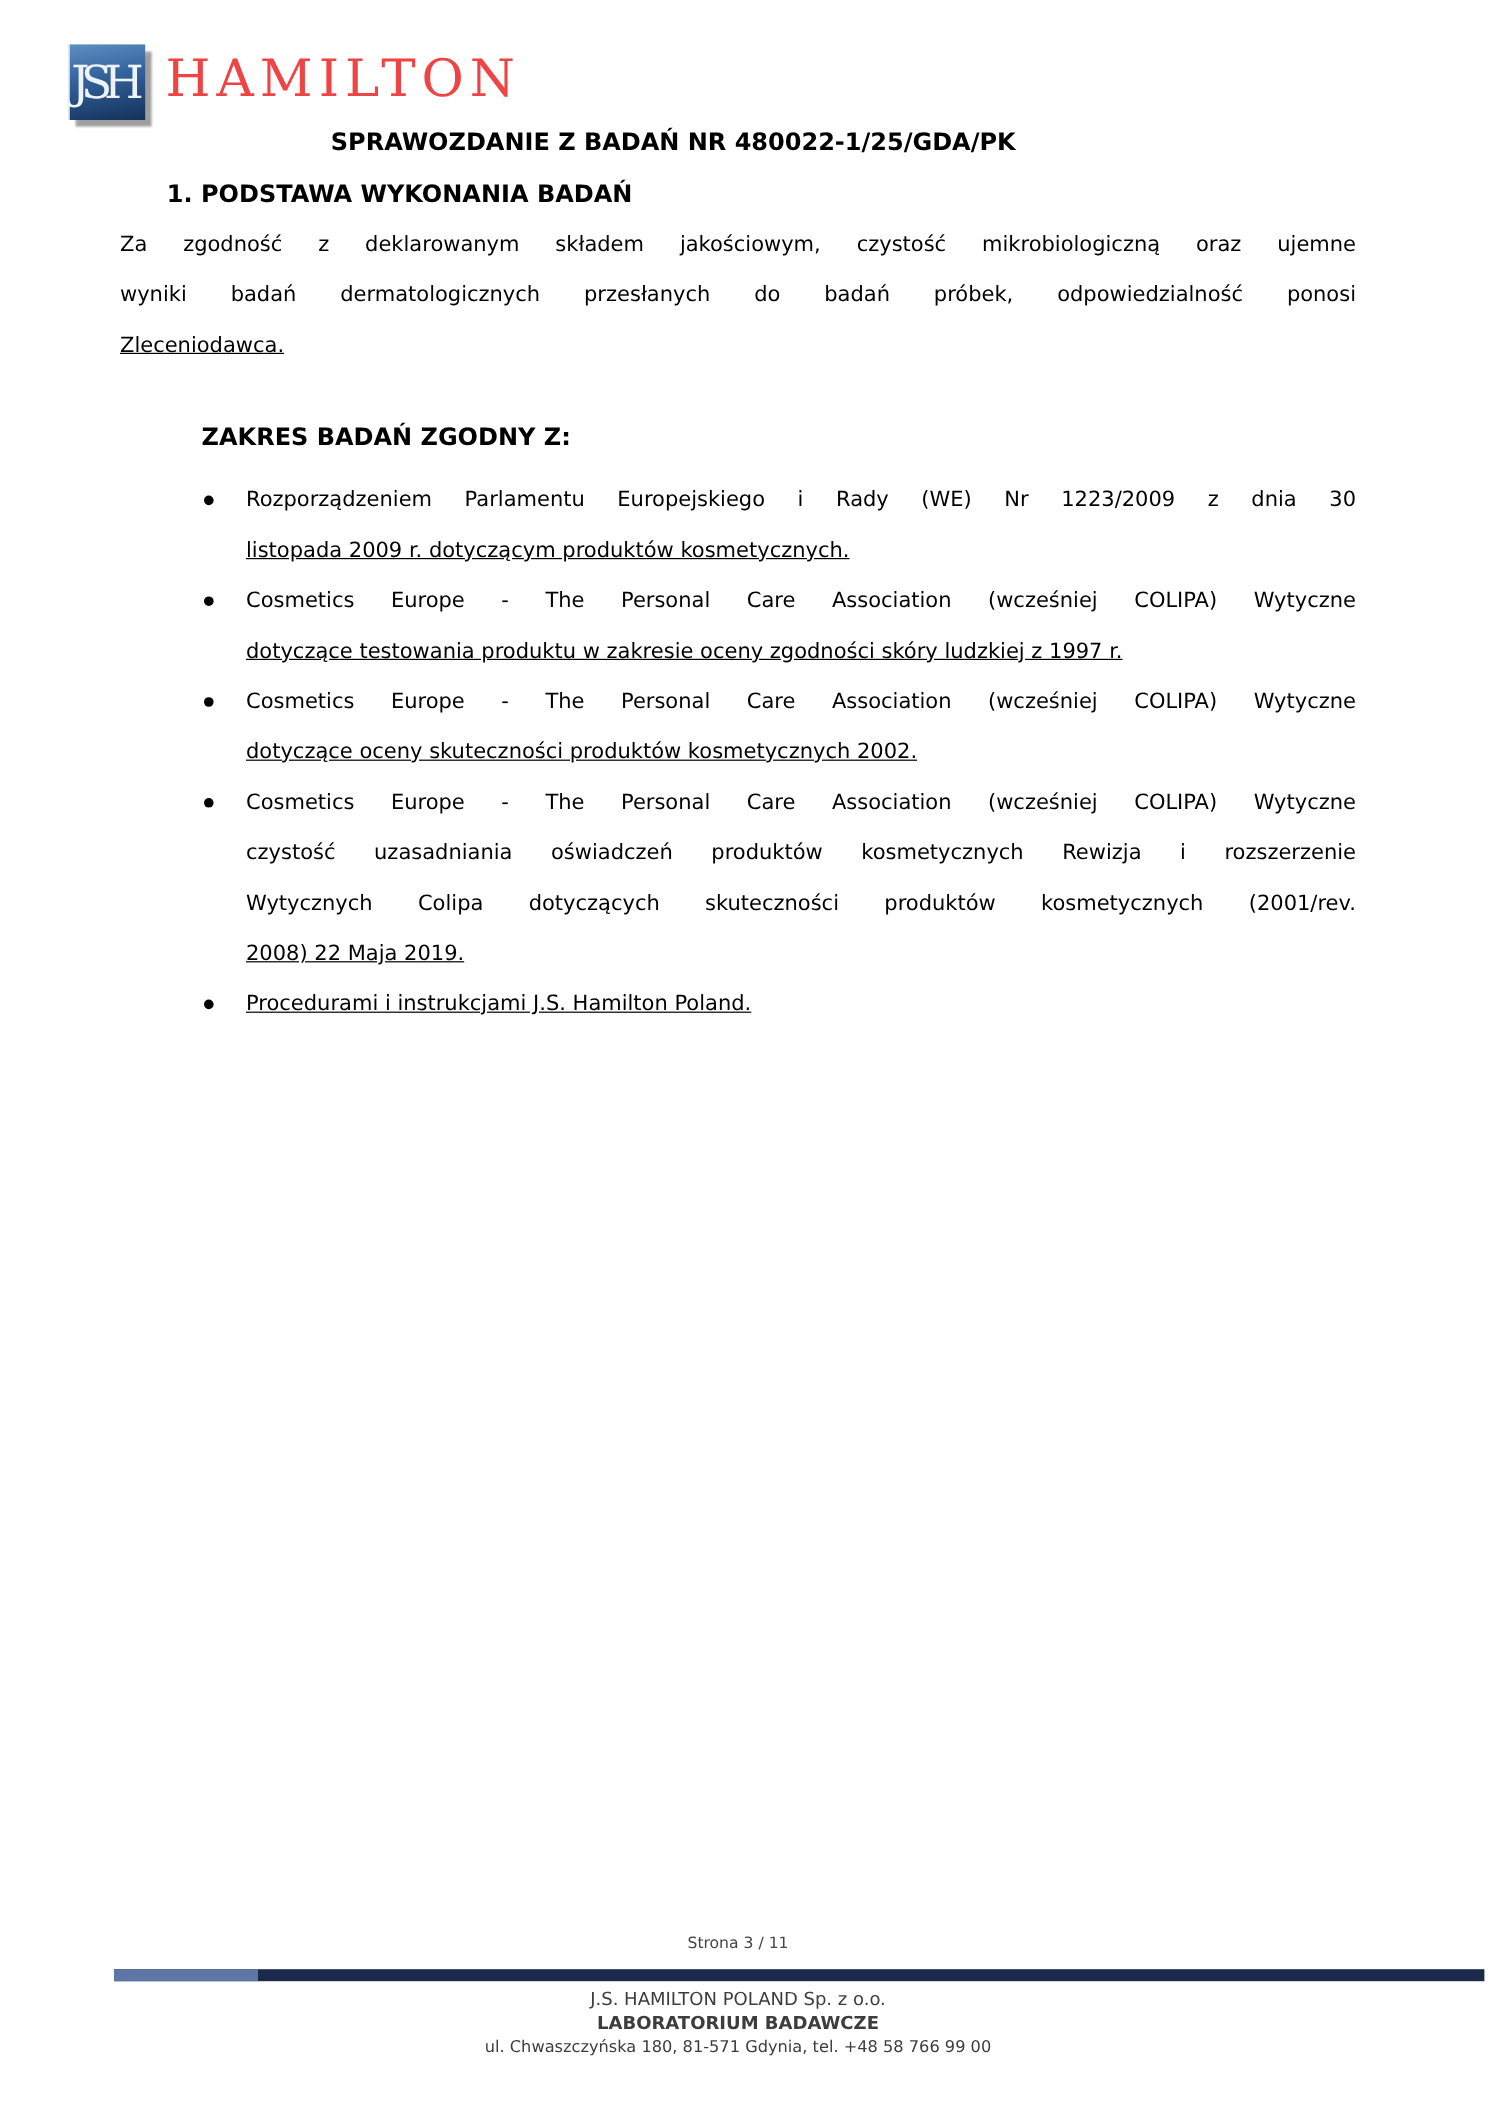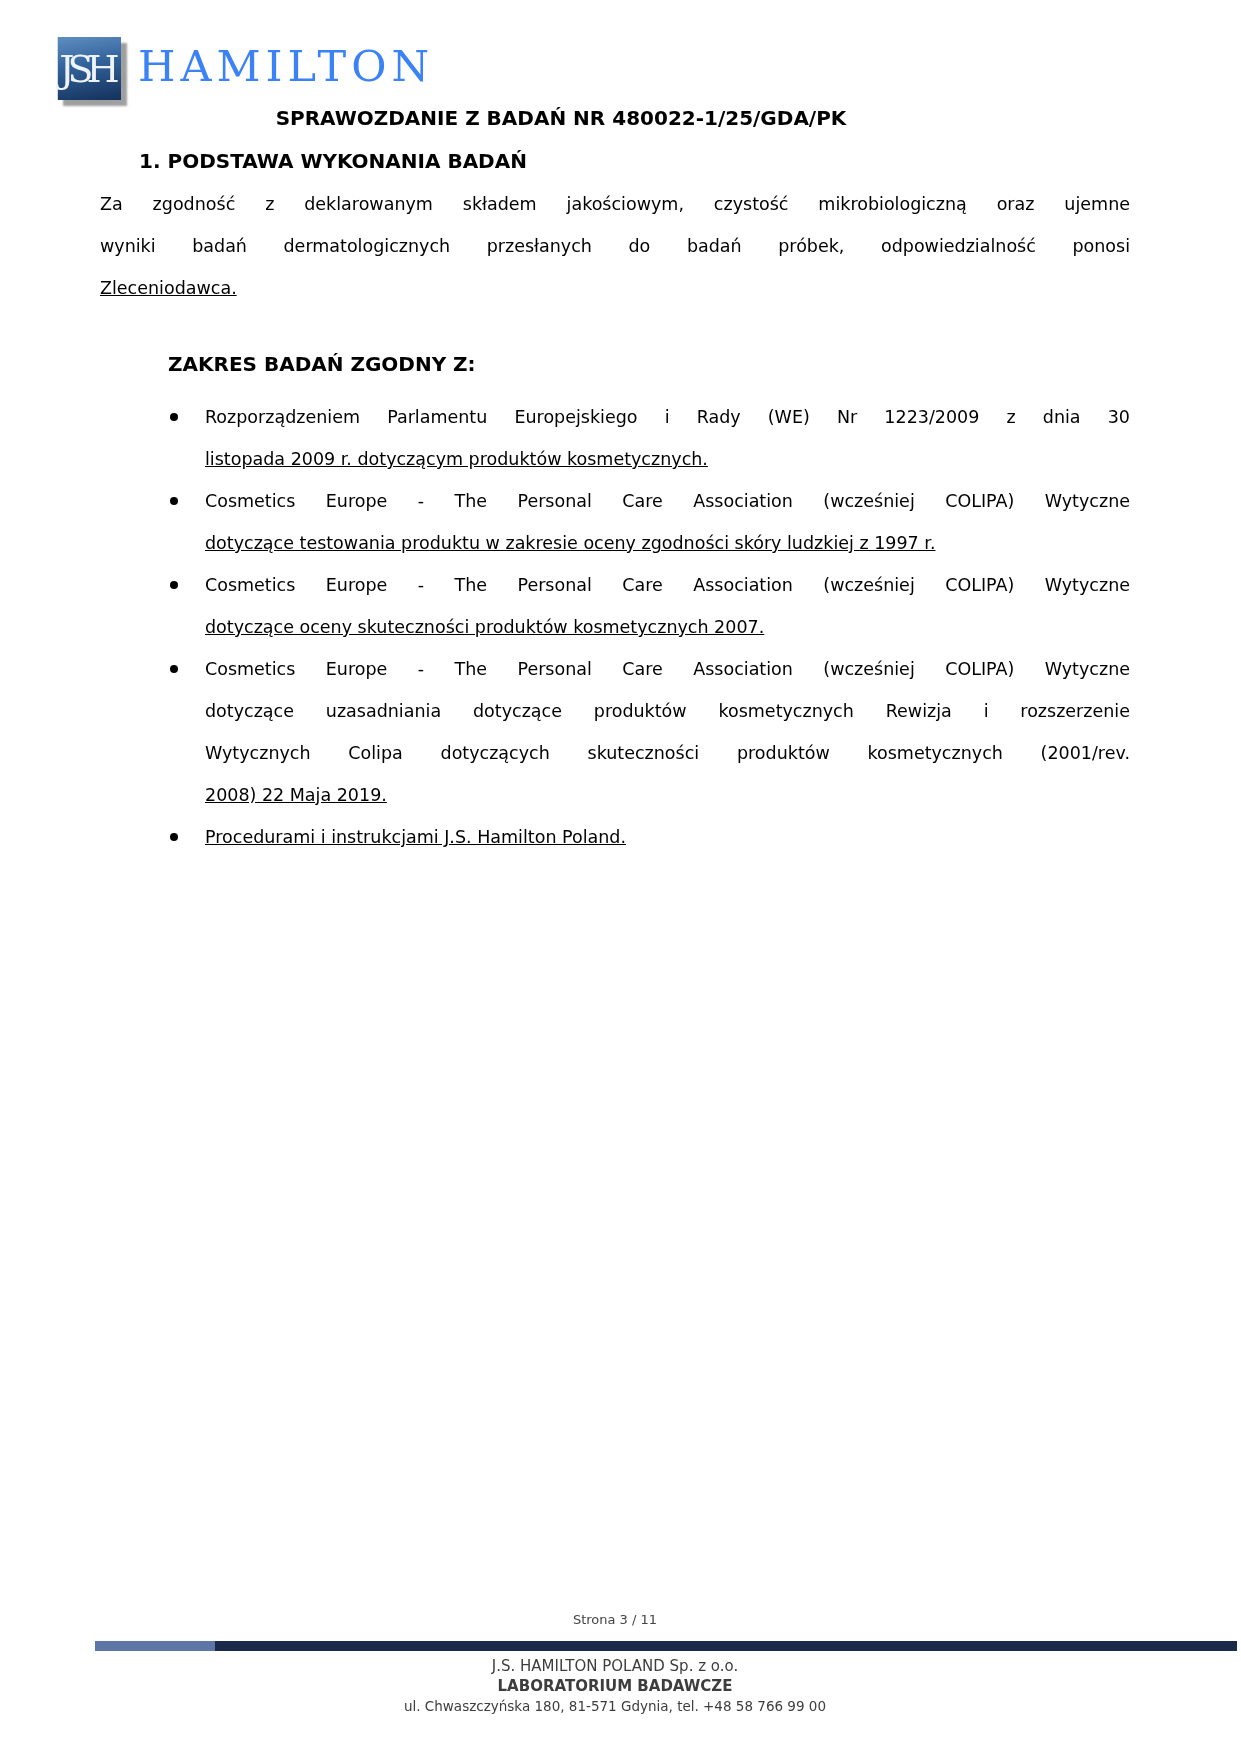--- a/index.html
+++ b/index.html
@@ -34,21 +34,21 @@
   .logo-monogram {
     font-family: "DejaVu Serif", serif;
     color: #eef3f9;
     font-size: 38px;
     letter-spacing: -7px;
     padding-right: 7px;
     line-height: 1;
   }
   .logo-brand {
     font-family: "DejaVu Serif", serif;
-    color: #3b82f6;
+    color: #ef4444;
     font-size: 43px;
     letter-spacing: 5px;
     margin-left: 17px;
     line-height: 1;
     padding-bottom: 4px;
   }
 
   
   .report-title {
     position: absolute;
@@ -176,27 +176,27 @@
 
     <div class="bullet-item">
       <span class="bullet-dot"></span>
       <div class="jline">Cosmetics Europe - The Personal Care Association (wcześniej COLIPA) Wytyczne</div>
       <div class="lline">dotyczące testowania produktu w zakresie oceny zgodności skóry ludzkiej z 1997 r.</div>
     </div>
 
     <div class="bullet-item">
       <span class="bullet-dot"></span>
       <div class="jline">Cosmetics Europe - The Personal Care Association (wcześniej COLIPA) Wytyczne</div>
-      <div class="lline">dotyczące oceny skuteczności produktów kosmetycznych 2007.</div>
+      <div class="lline">dotyczące oceny skuteczności produktów kosmetycznych 2002.</div>
     </div>
 
     <div class="bullet-item">
       <span class="bullet-dot"></span>
       <div class="jline">Cosmetics Europe - The Personal Care Association (wcześniej COLIPA) Wytyczne</div>
-      <div class="jline">dotyczące uzasadniania dotyczące produktów kosmetycznych Rewizja i rozszerzenie</div>
+      <div class="jline">czystość uzasadniania oświadczeń produktów kosmetycznych Rewizja i rozszerzenie</div>
       <div class="jline">Wytycznych Colipa dotyczących skuteczności produktów kosmetycznych (2001/rev.</div>
       <div class="lline">2008) 22 Maja 2019.</div>
     </div>
 
     <div class="bullet-item">
       <span class="bullet-dot"></span>
       <div class="lline">Procedurami i instrukcjami J.S. Hamilton Poland.</div>
     </div>
 
   </div>

